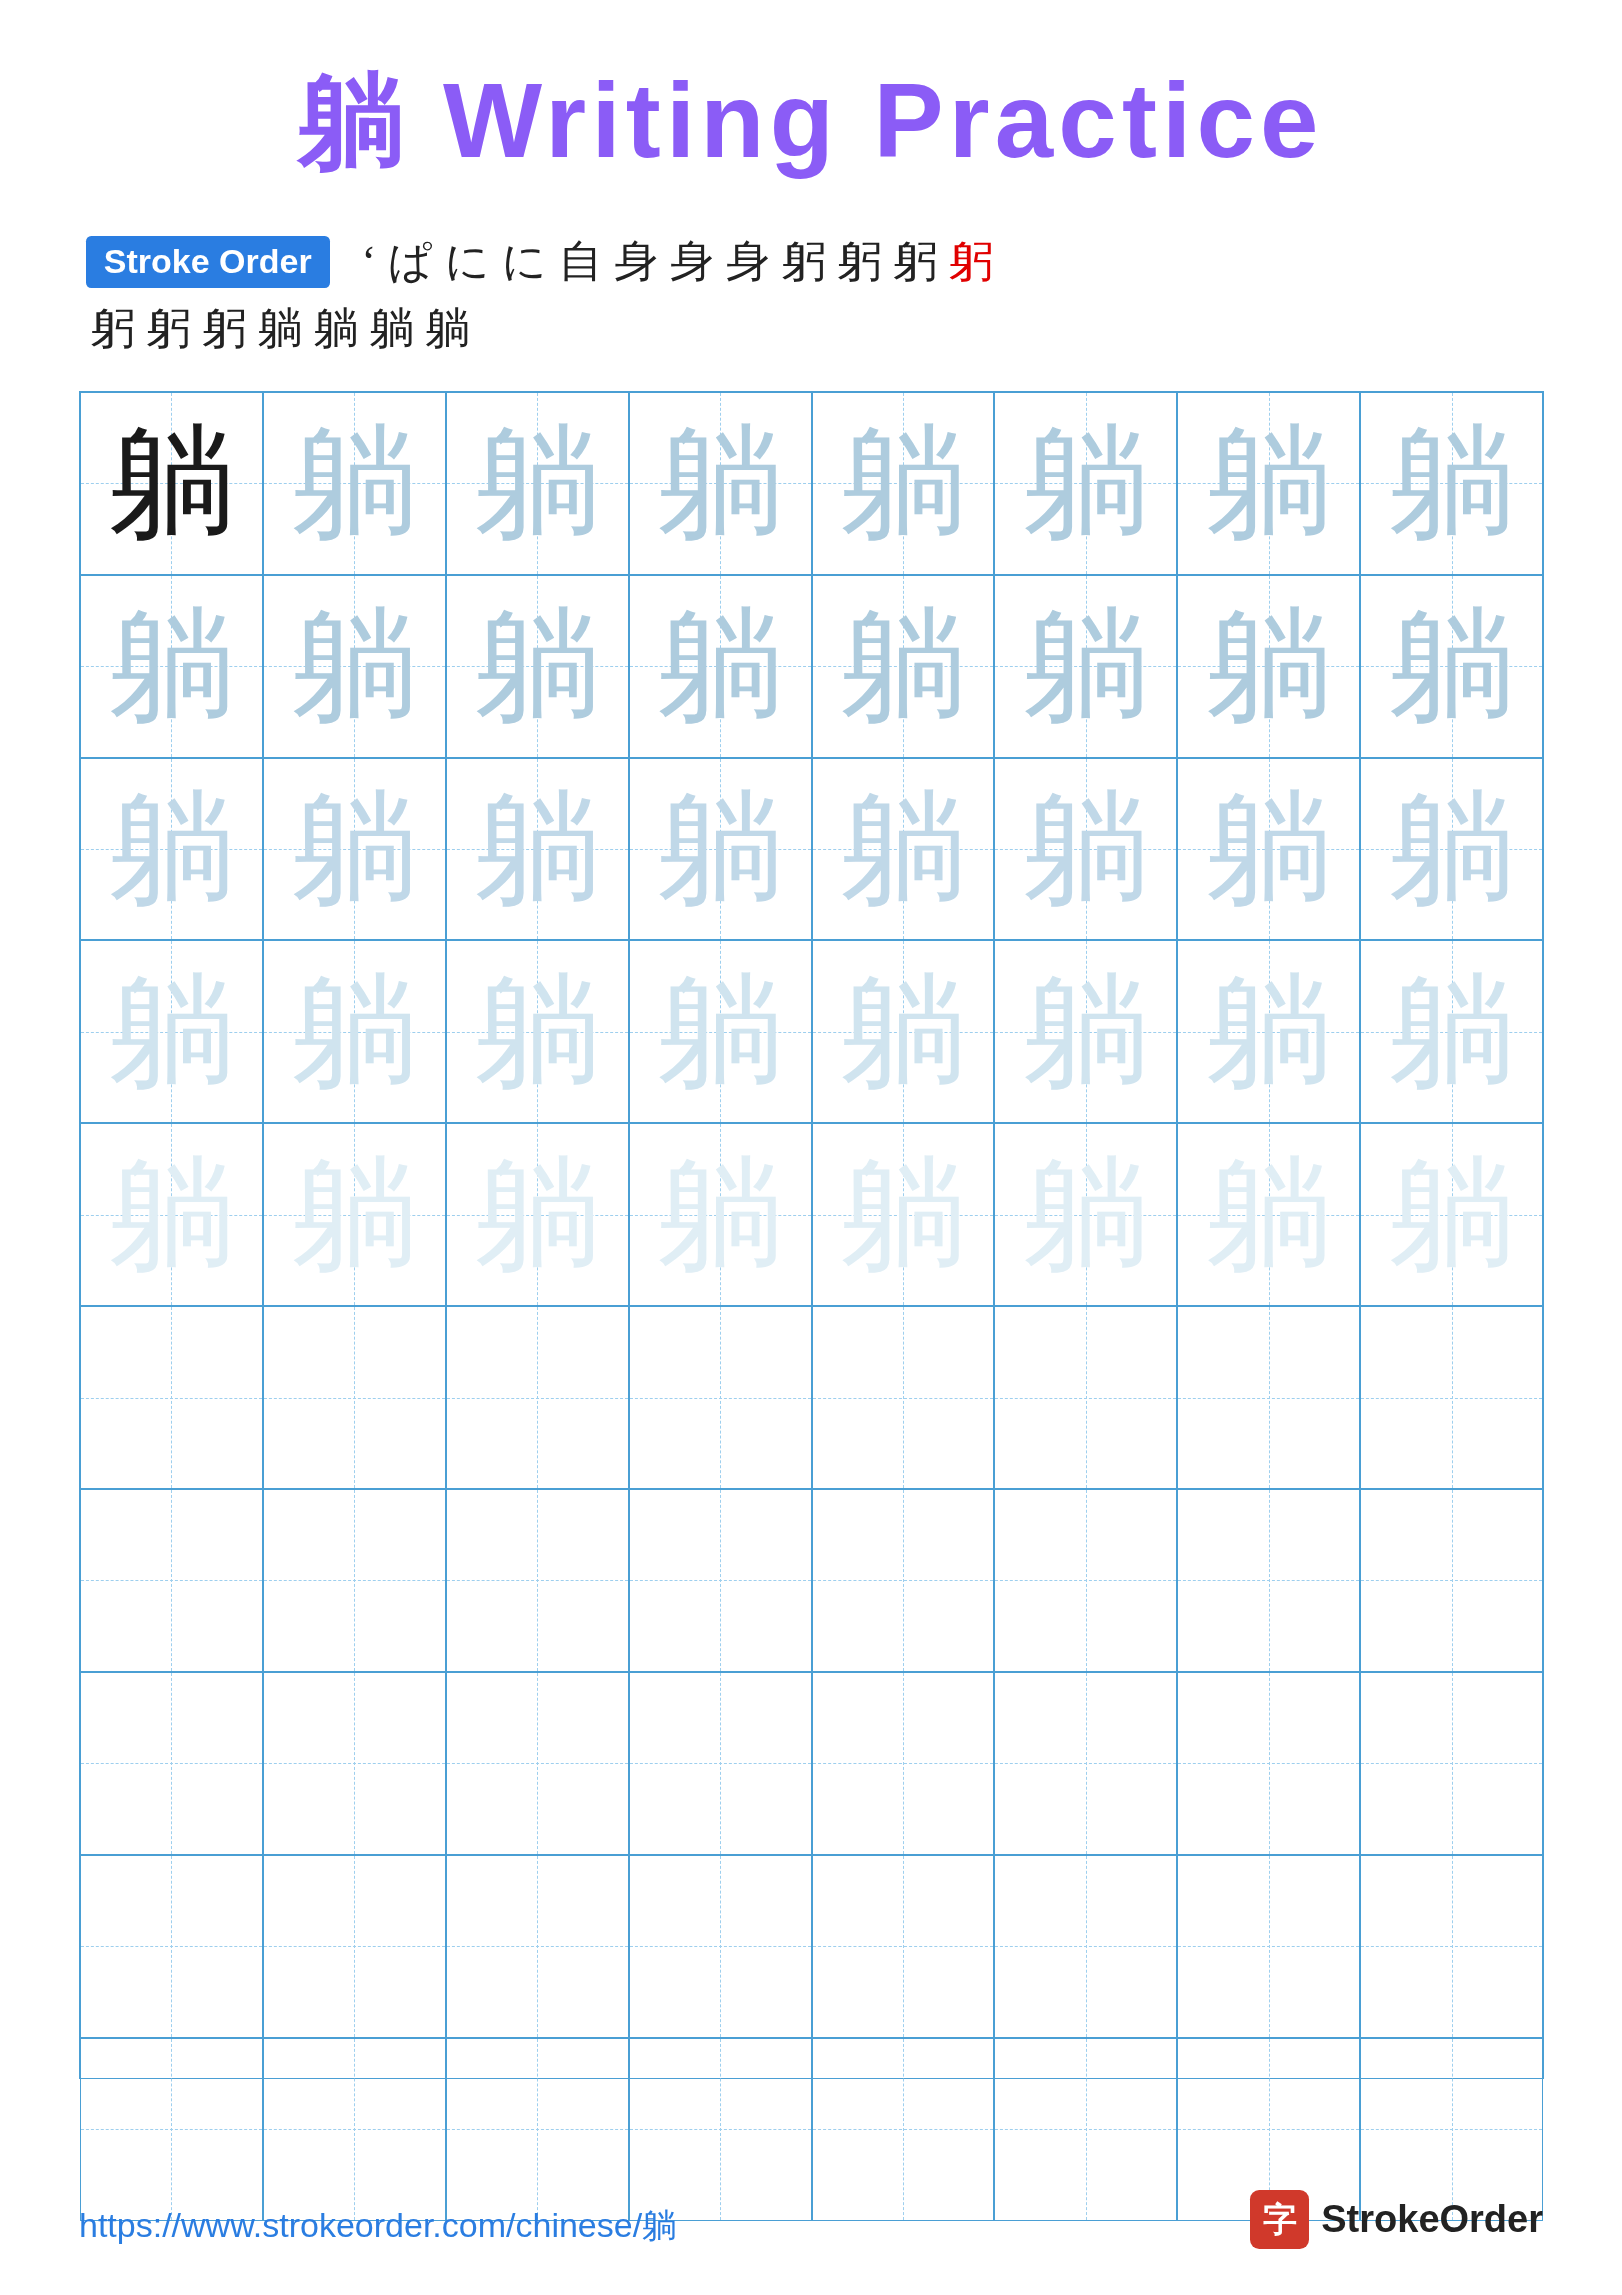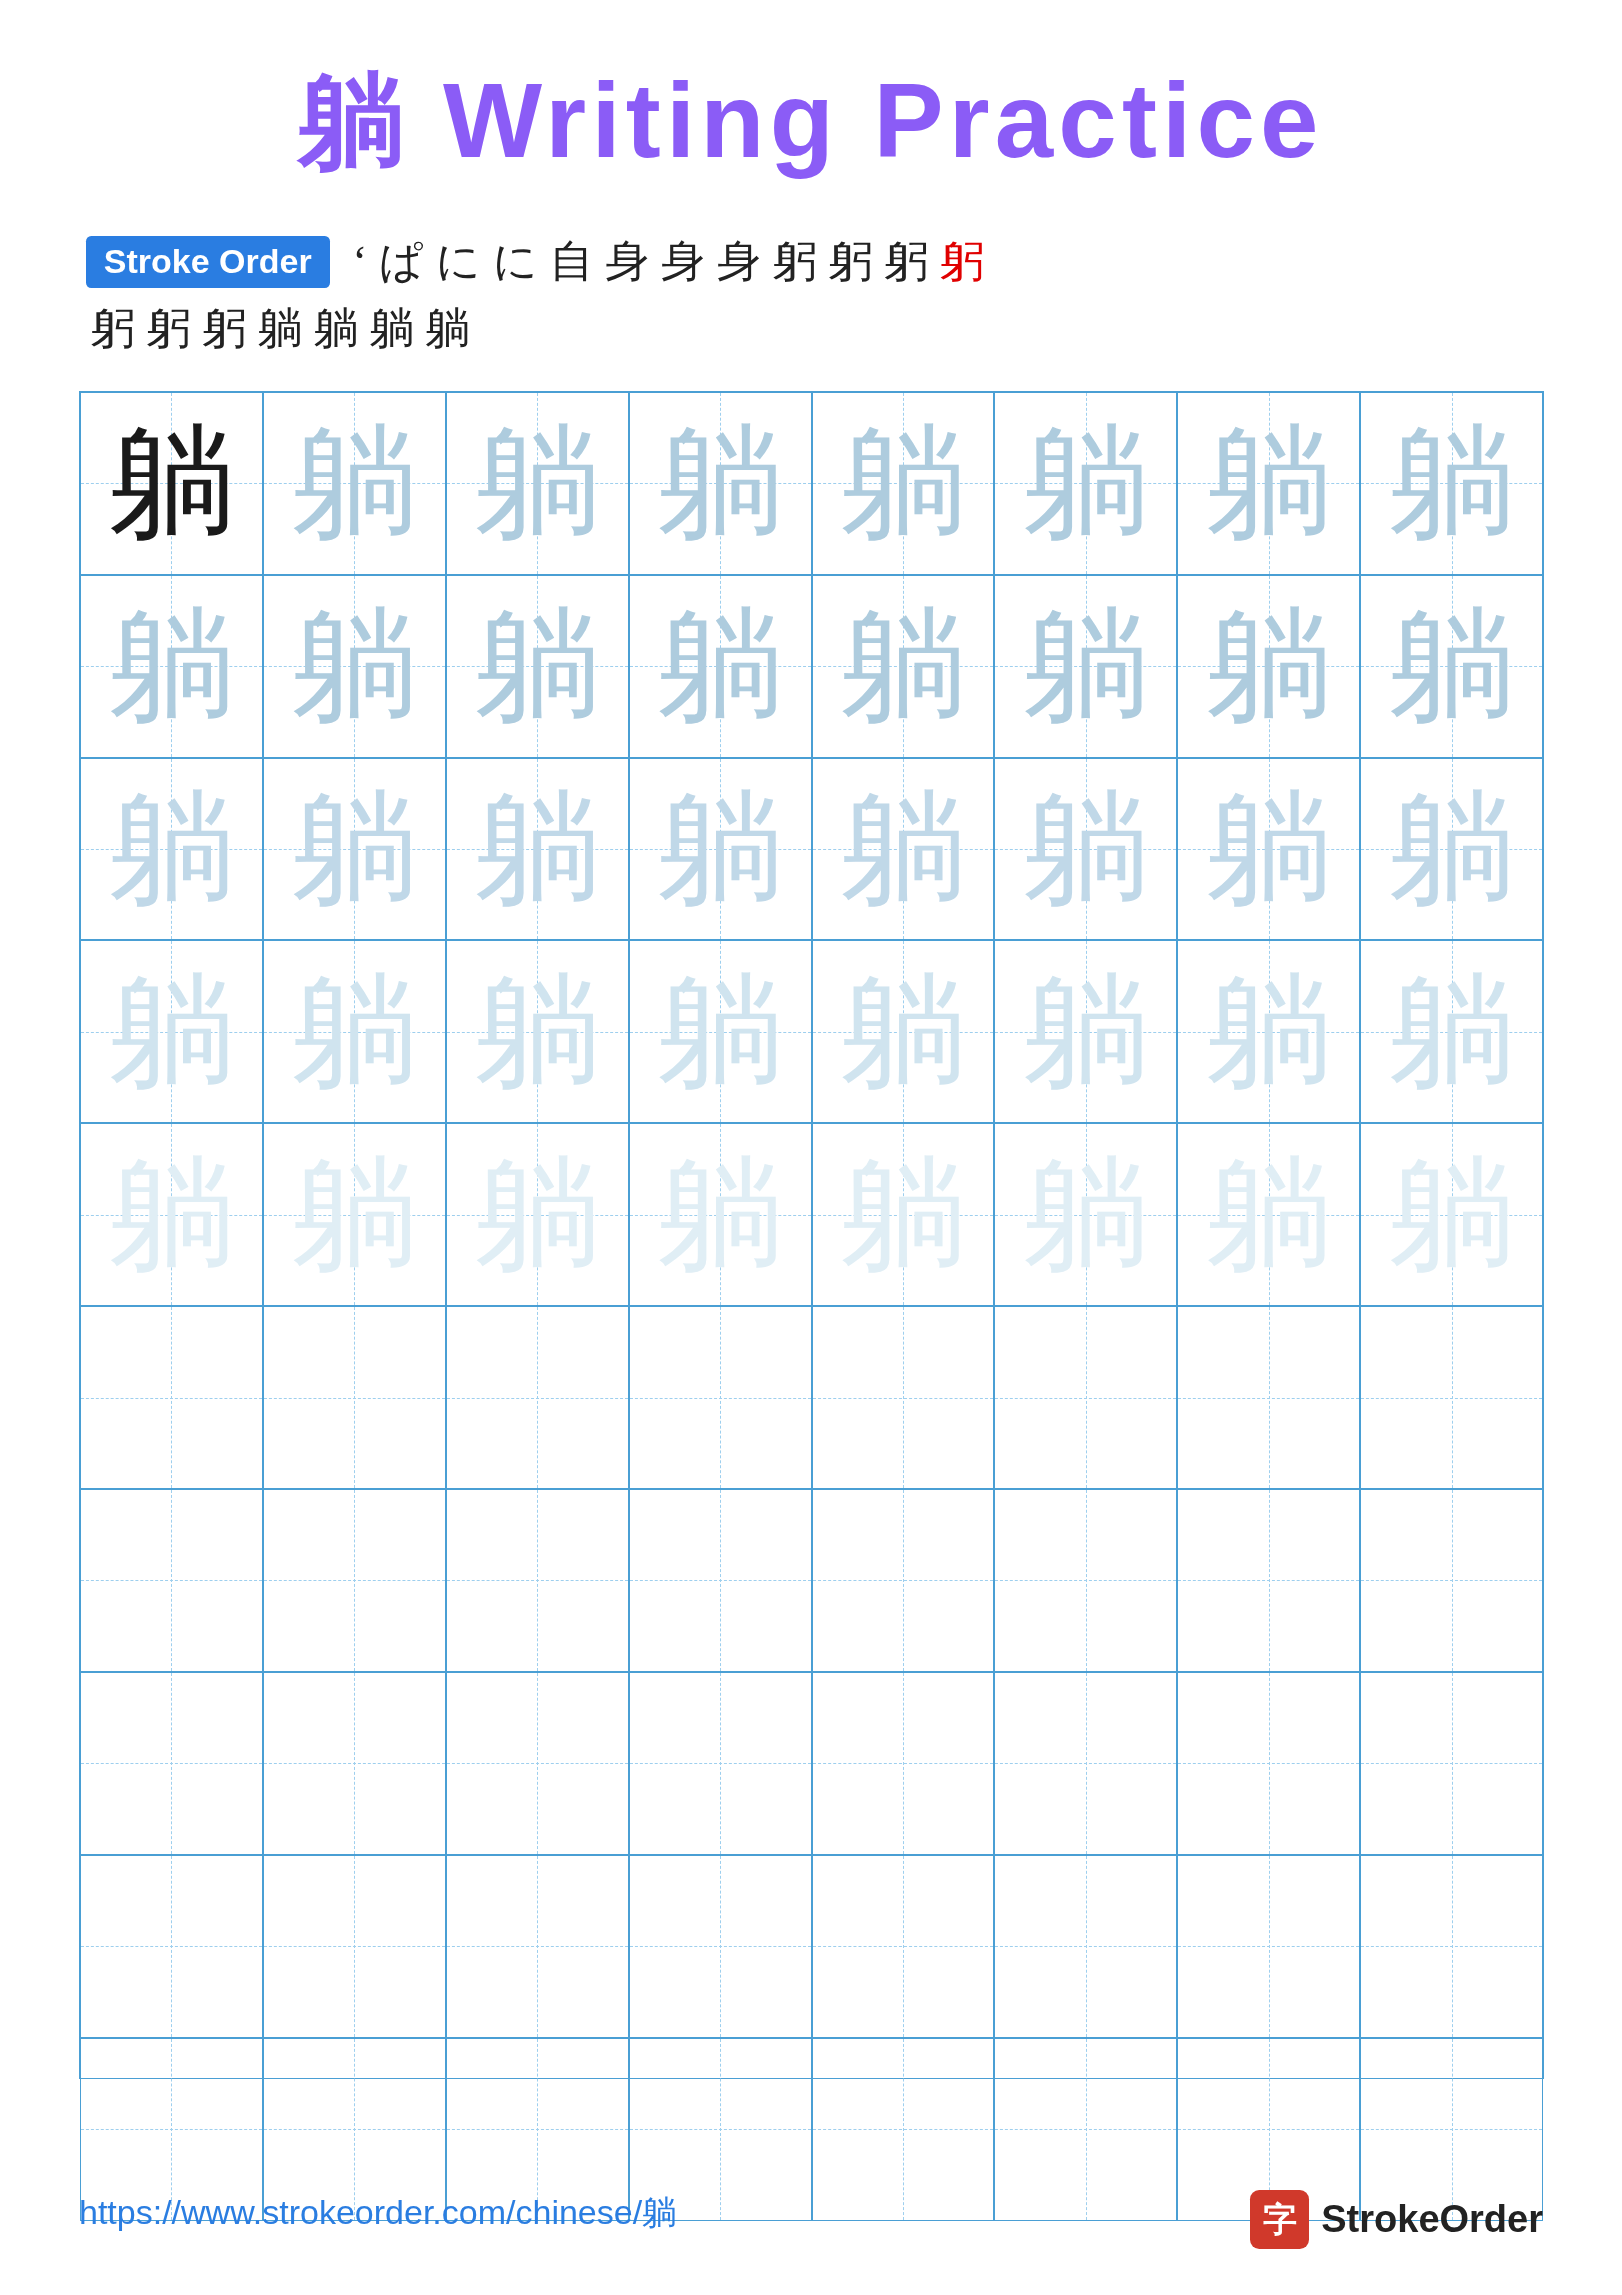--- a/index.html
+++ b/index.html
@@ -36,21 +36,21 @@
     .stroke-order-section {
       display: flex;
       flex-direction: column;
       margin-bottom: 33px;
       padding-left: 6.5px;
     }
 
     .stroke-order-line {
       display: flex;
       align-items: center;
-      gap: 3px;
+      gap: 12px;
       margin-bottom: 5.2px;
     }
 
     .stroke-order-badge {
       background: #2a7de1;
       color: white;
       font-size: 34px;
       font-family: Arial, sans-serif;
       font-weight: bold;
       padding: 6.5px 18.3px;
@@ -129,21 +129,21 @@
       line-height: 1;
     }
 
     
     .footer {
       position: absolute;
       bottom: 46px;
       left: 79px;
       right: 79px;
       display: flex;
-      align-items: flex-start;
+      align-items: flex-end;
       justify-content: space-between;
     }
 
     .footer-url {
       font-size: 34px;
       color: #2a7de1;
       font-family: Arial, sans-serif;
     }
 
     .footer-brand {

